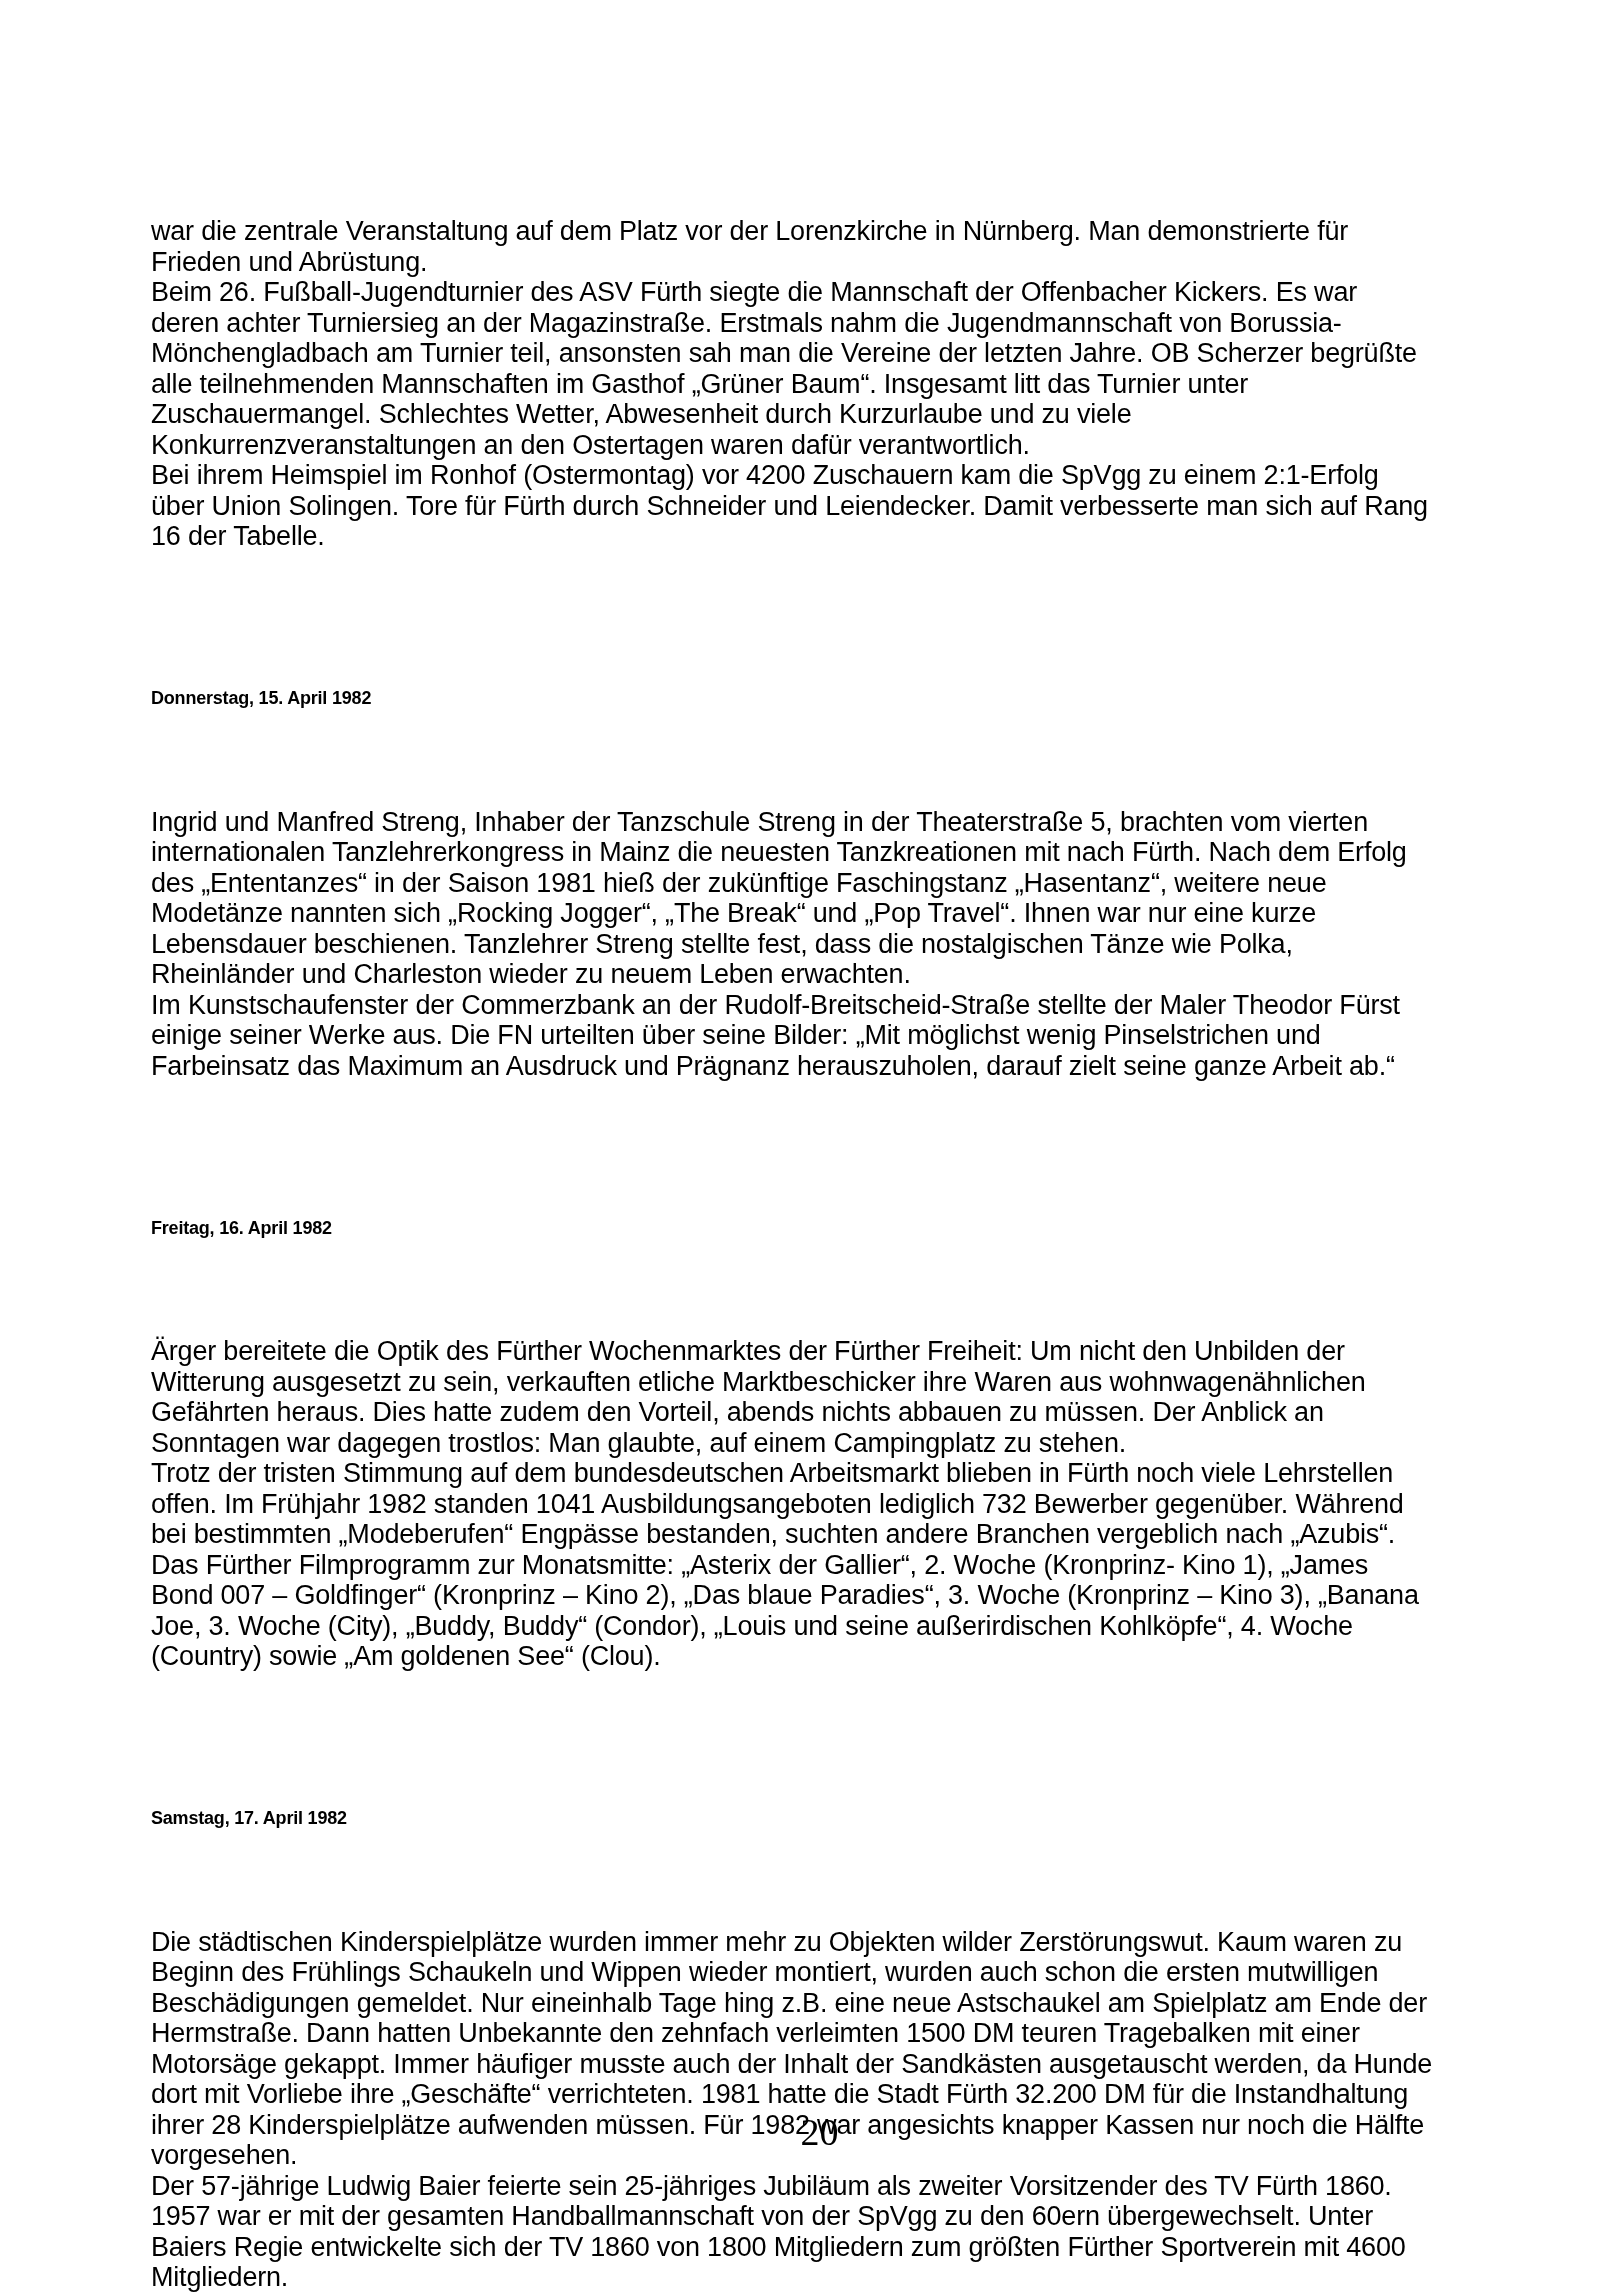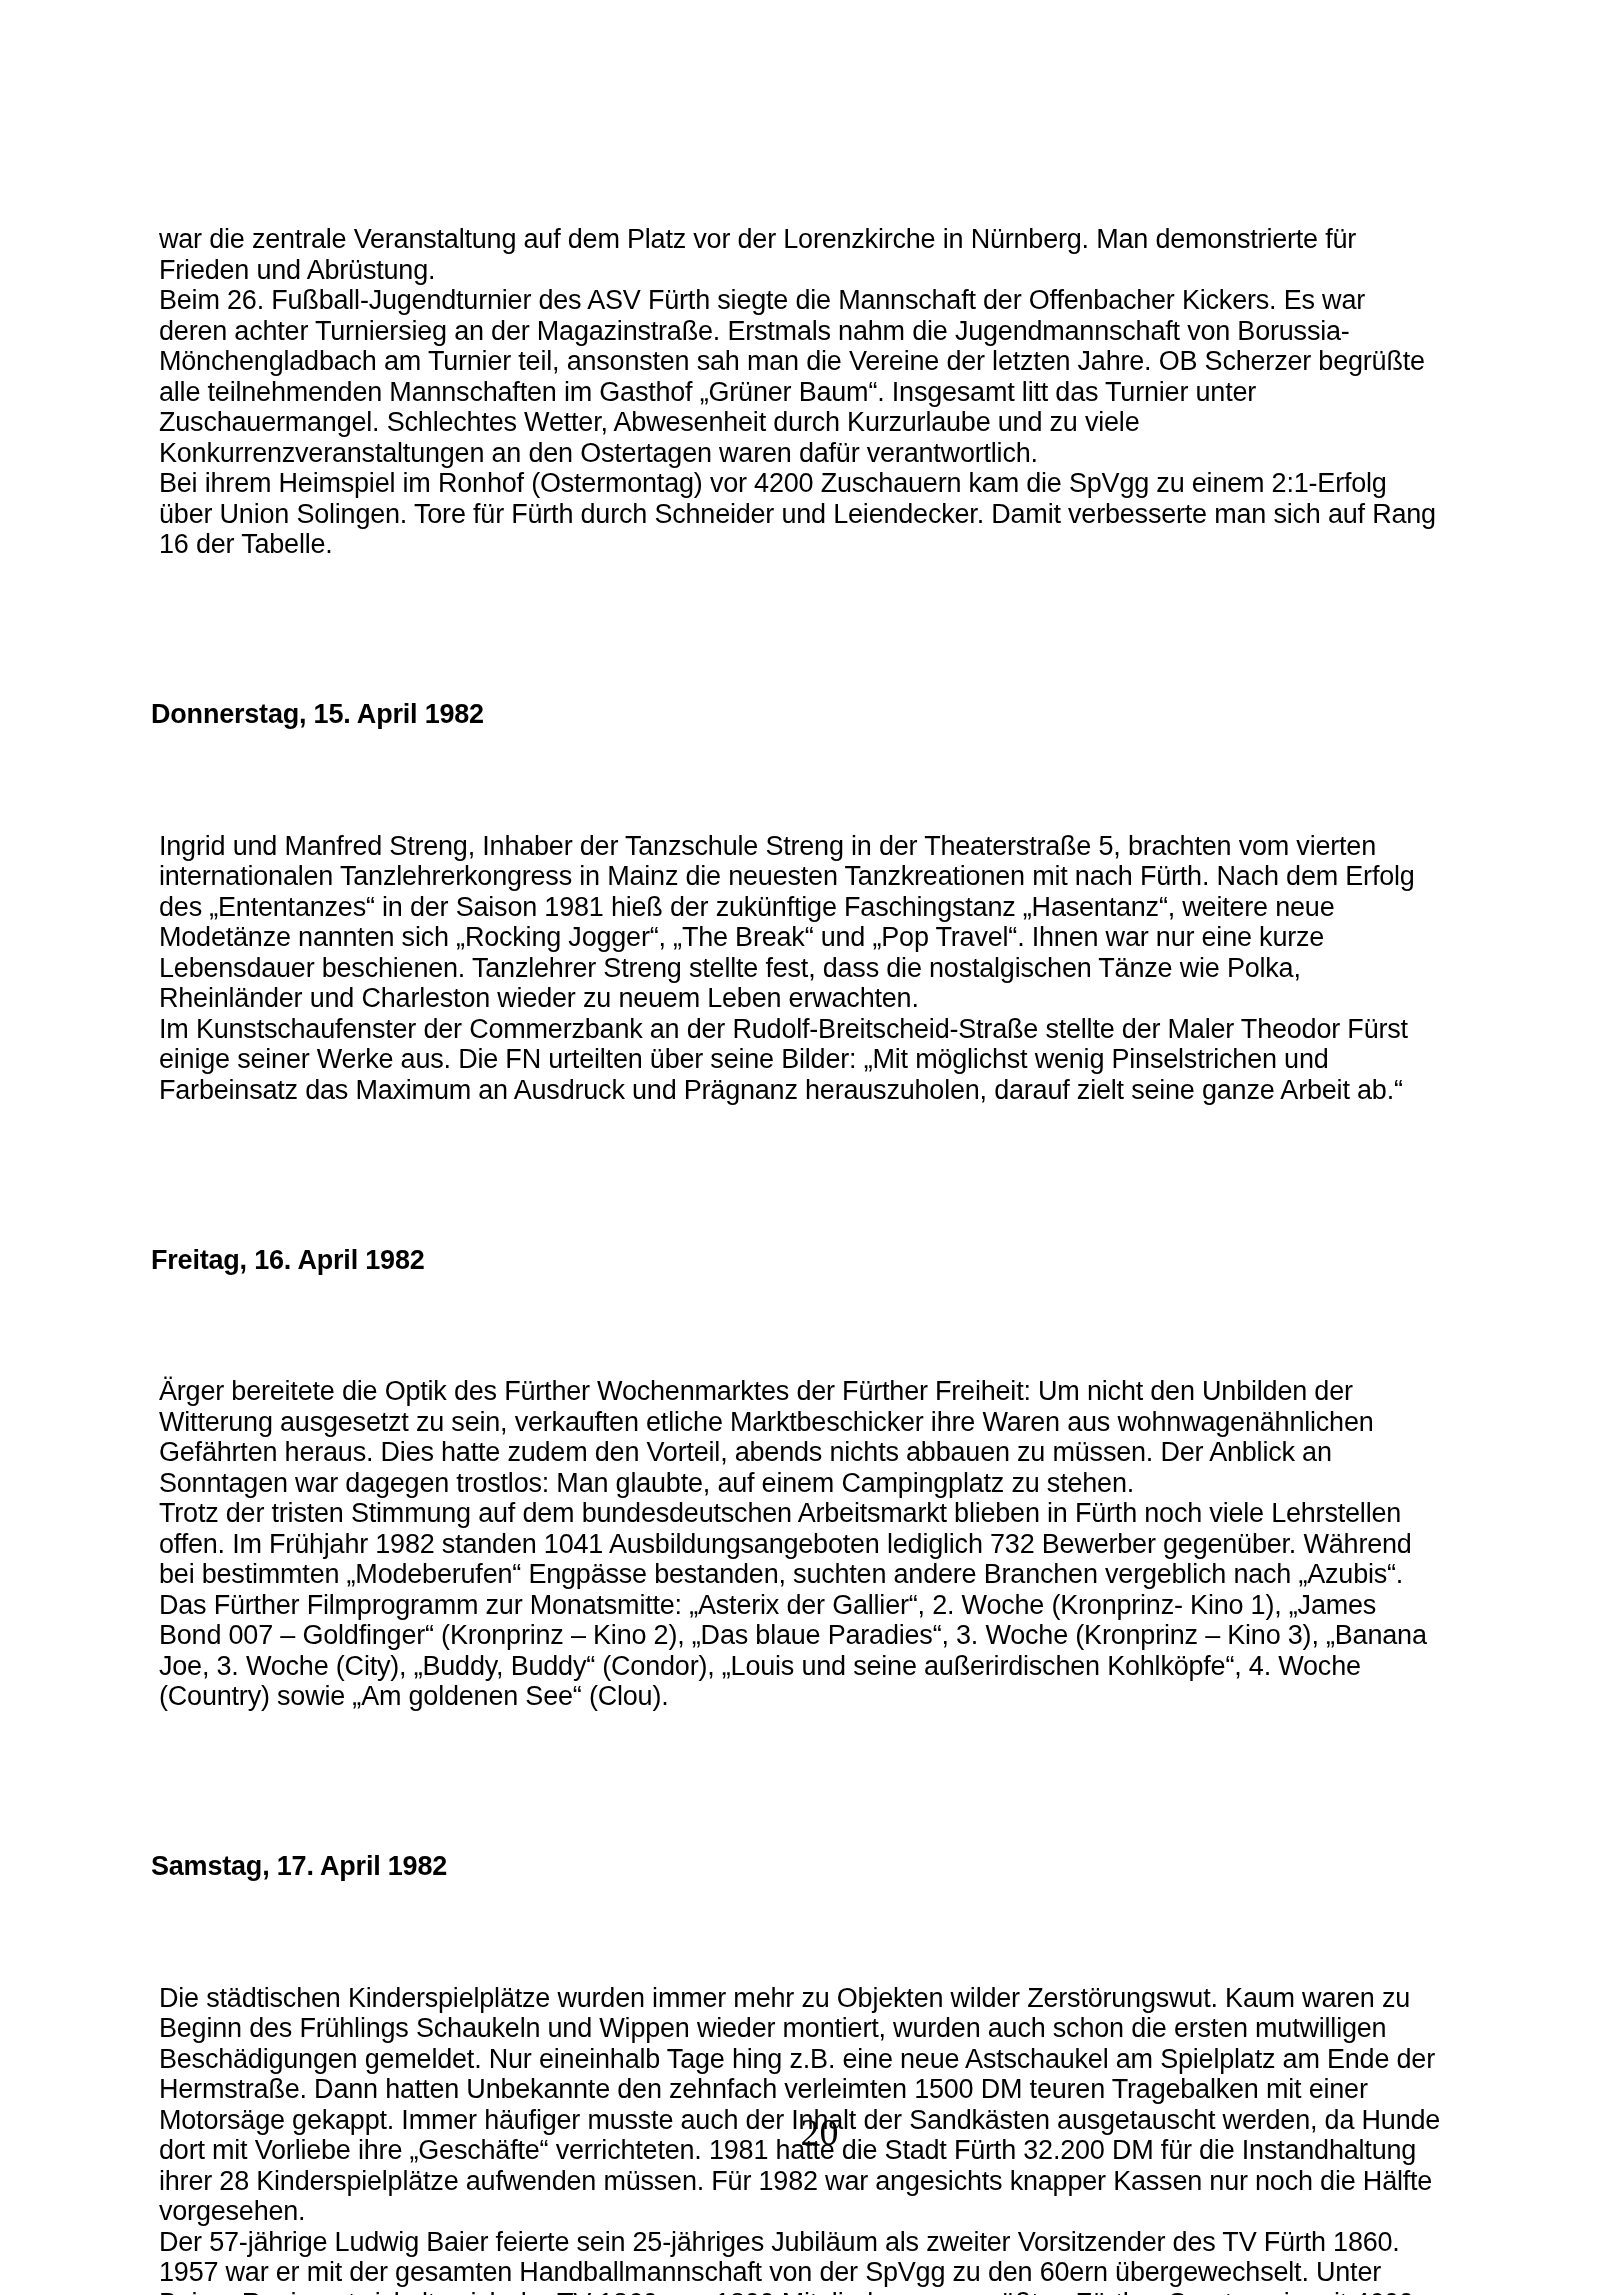--- a/index.html
+++ b/index.html
@@ -21,27 +21,27 @@
     top: 155px;
     width: 1371px;
     font-family: "Liberation Sans", sans-serif;
     font-size: 27px;
     line-height: 30.5px;
     letter-spacing: -0.2px;
     white-space: pre;
     color: #000000;
   }
   .para {
-    margin: 8px;
+    margin: 0;
     padding: 0;
   }
   .heading {
     margin: 40px 0 32px 0;
     padding: 0;
-    font-size: 27px;
+    font-size: 18px;
     font-weight: bold;
     line-height: 30.5px;
     white-space: pre;
   }
   .page-number {
     position: absolute;
     top: 2112px;
     left: 0;
     width: 100%;
     text-align: center;

